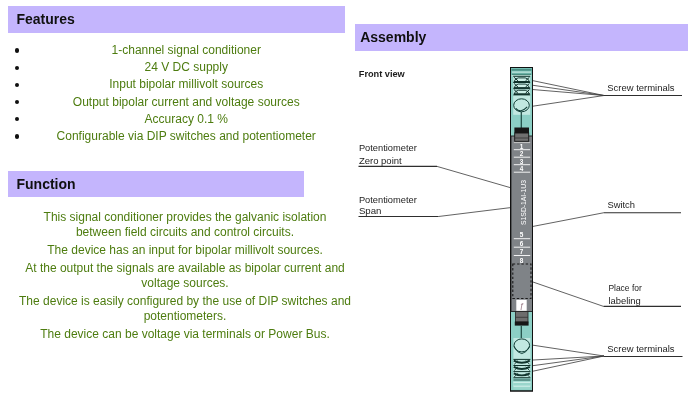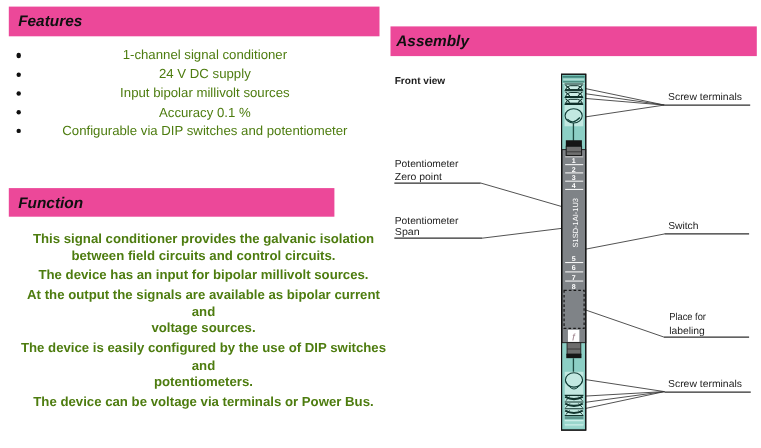--- a/index.html
+++ b/index.html
@@ -1,37 +1,38 @@
 <!DOCTYPE html>
 <html><head>
 <meta charset="utf-8">
 <style>
   html,body{margin:0;padding:0;}
   body{width:692px;height:407px;background:#ffffff;position:relative;
        font-family:"Liberation Sans",sans-serif;overflow:hidden;}
-  .band{position:absolute;background:#ec4899;height:26.5px;
-        font-weight:bold;font-size:14px;color:#101010;line-height:26.5px;font-style:italic;}
+  .band{position:absolute;background:#c4b5fd;height:26.5px;
+        font-weight:bold;font-size:14px;color:#101010;line-height:26.5px;}
   #band1{left:8px;top:6px;width:337px;padding-left:8.5px;box-sizing:border-box;}
   #band2{left:8px;top:170.5px;width:296px;padding-left:8.5px;box-sizing:border-box;}
   #band3{left:355px;top:24px;width:333px;padding-left:5.2px;box-sizing:border-box;}
   .body-txt{position:absolute;font-size:12px;color:#4d7c0f;text-align:center;}
   #bullets{left:8px;top:42px;width:337px;}
   #bullets .li{position:relative;padding-left:19.5px;height:17.2px;line-height:17.2px;}
   #bullets .li:before{content:"";position:absolute;left:7.2px;top:6.4px;width:4.2px;height:4.2px;
         border-radius:50%;background:#101010;}
   #paras{left:15px;top:209.5px;width:340px;line-height:15.3px;}
-  #paras p{margin:0 0 2.7px 0;font-weight:bold;}
+  #paras p{margin:0 0 2.7px 0;}
 </style>
 </head>
 <body>
   <div class="band" id="band1">Features</div>
   <div class="body-txt" id="bullets">
     <div class="li">1-channel signal conditioner</div>
     <div class="li">24 V DC supply</div>
     <div class="li">Input bipolar millivolt sources</div>
+    <div class="li">Output bipolar current and voltage sources</div>
     <div class="li">Accuracy 0.1 %</div>
     <div class="li">Configurable via DIP switches and potentiometer</div>
   </div>
   <div class="band" id="band2">Function</div>
   <div class="body-txt" id="paras">
     <p>This signal conditioner provides the galvanic isolation<br>between field circuits and control circuits.</p>
     <p>The device has an input for bipolar millivolt sources.</p>
     <p>At the output the signals are available as bipolar current and<br>voltage sources.</p>
     <p>The device is easily configured by the use of DIP switches and<br>potentiometers.</p>
     <p>The device can be voltage via terminals or Power Bus.</p>

